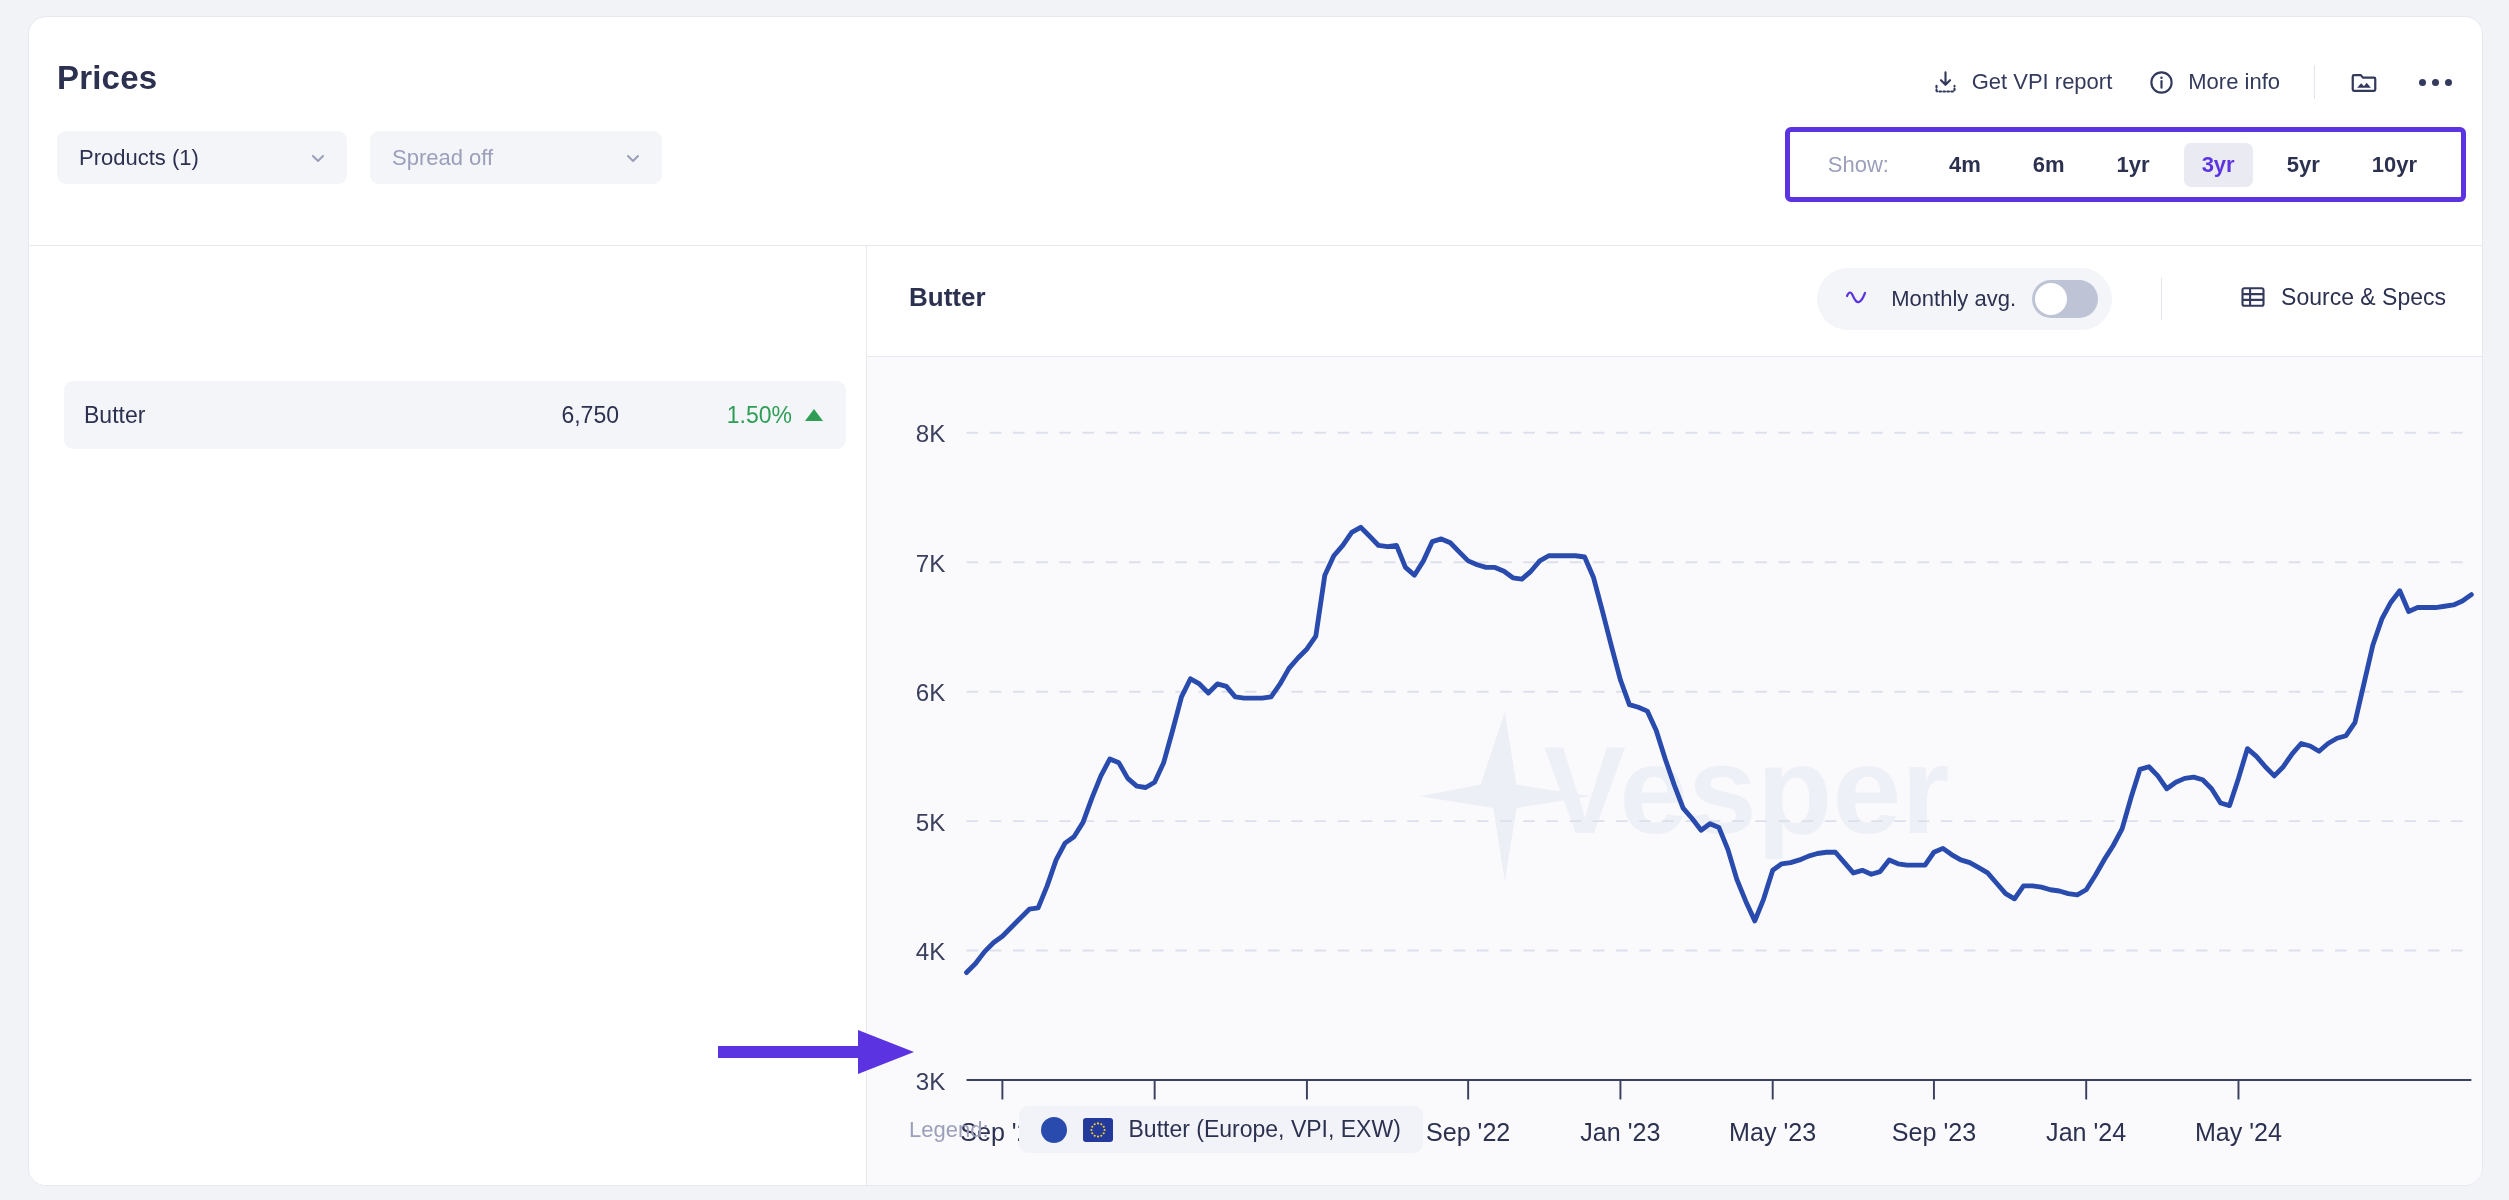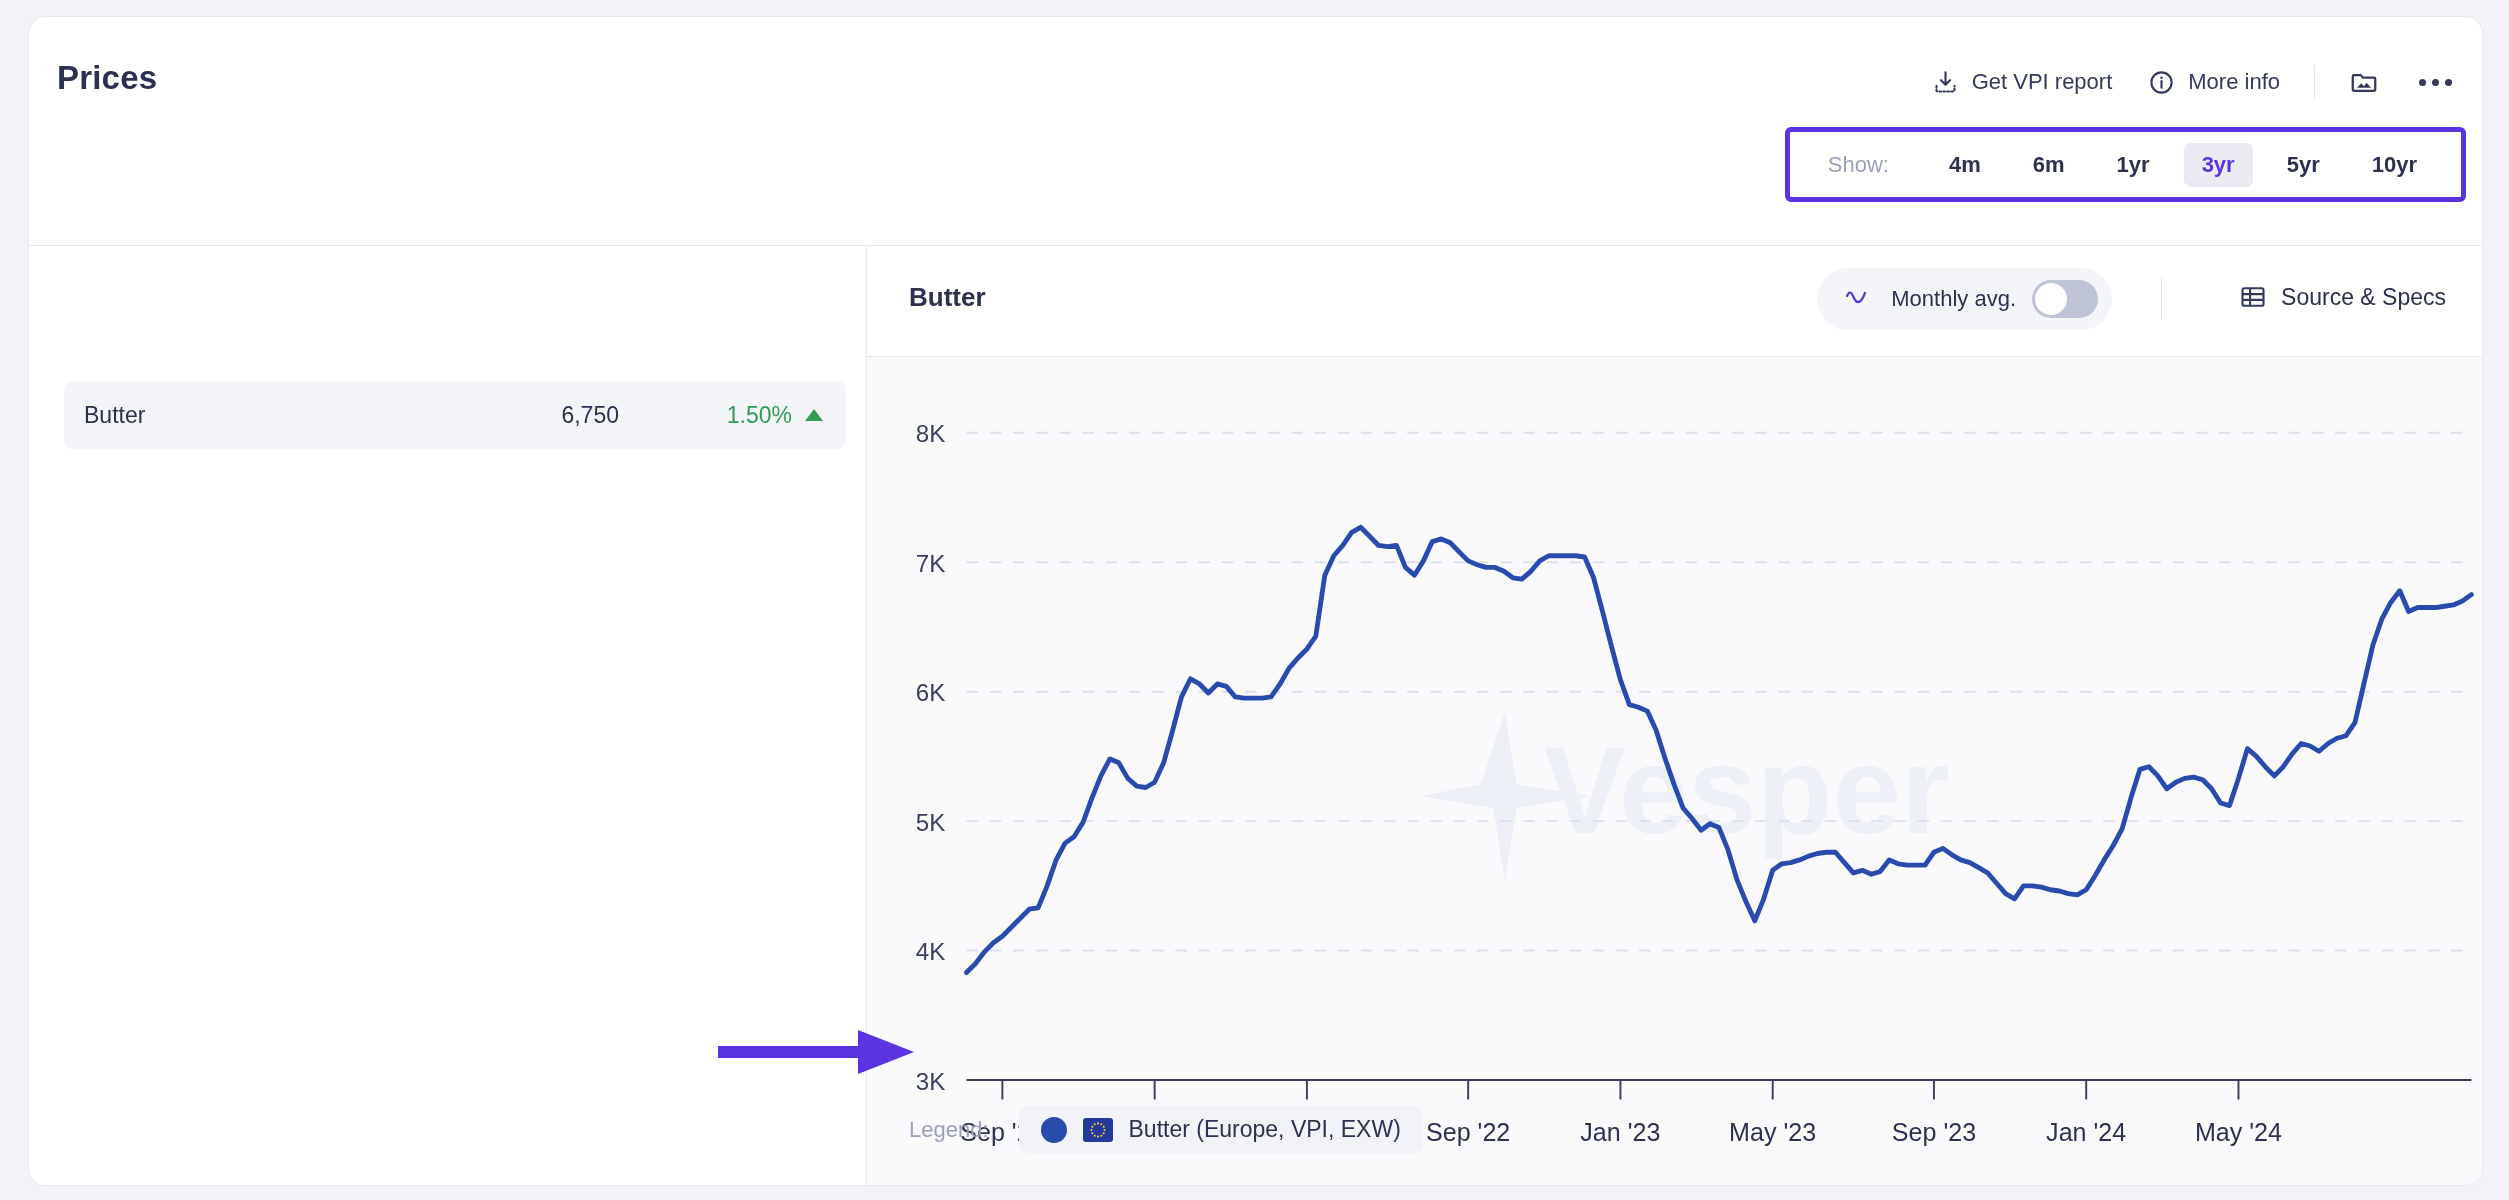--- a/index.html
+++ b/index.html
@@ -145,20 +145,32 @@
 </head>
 <body>
 
 <div class="page">
   <div class="card">
 
     <div class="topbar">
       <div class="page-title">Prices</div>
 
       <div class="filters">
+        <div class="pill products">
+          <span class="pill-label">Products (1)</span>
+          <svg class="chev" viewBox="0 0 22 22">
+              <path d="M6 9 L11 14 L16 9"></path>
+            </svg>
+        </div>
+        <div class="pill spread">
+          <span class="pill-label">Spread off</span>
+          <svg class="chev" viewBox="0 0 22 22">
+              <path d="M6 9 L11 14 L16 9"></path>
+            </svg>
+        </div>
       </div>
 
       <div class="actions">
         <div class="action">
           <svg width="27" height="27" viewBox="0 0 24 24">
             <path d="M12 3 V13 M8 10 l4 4 4-4" fill="none" stroke="#343A5C" stroke-width="1.9" stroke-linecap="round" stroke-linejoin="round"></path>
             <path d="M4 15 v4 a1 1 0 0 0 1 1 h14 a1 1 0 0 0 1-1 v-4" fill="none" stroke="#343A5C" stroke-width="1.9" stroke-linecap="round" stroke-dasharray="1.5 2"></path>
           </svg>
           <span>Get VPI report</span>
         </div>

